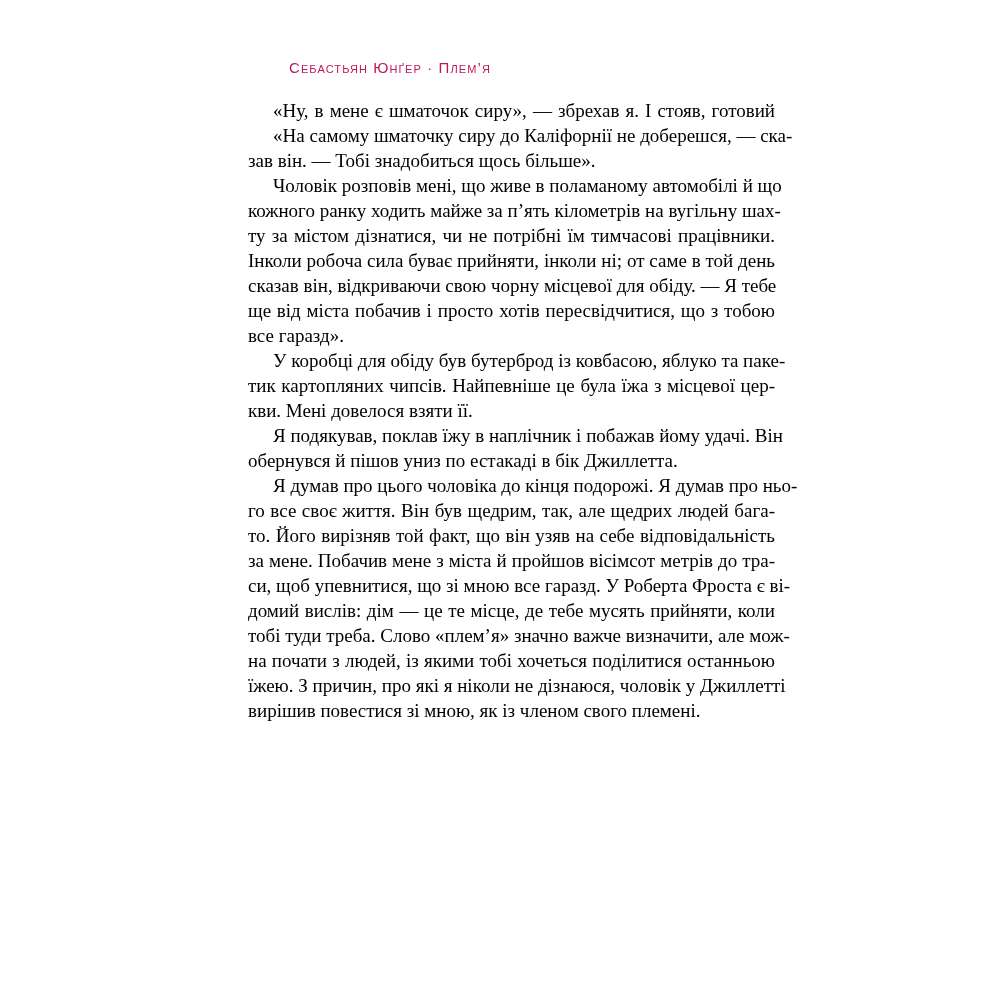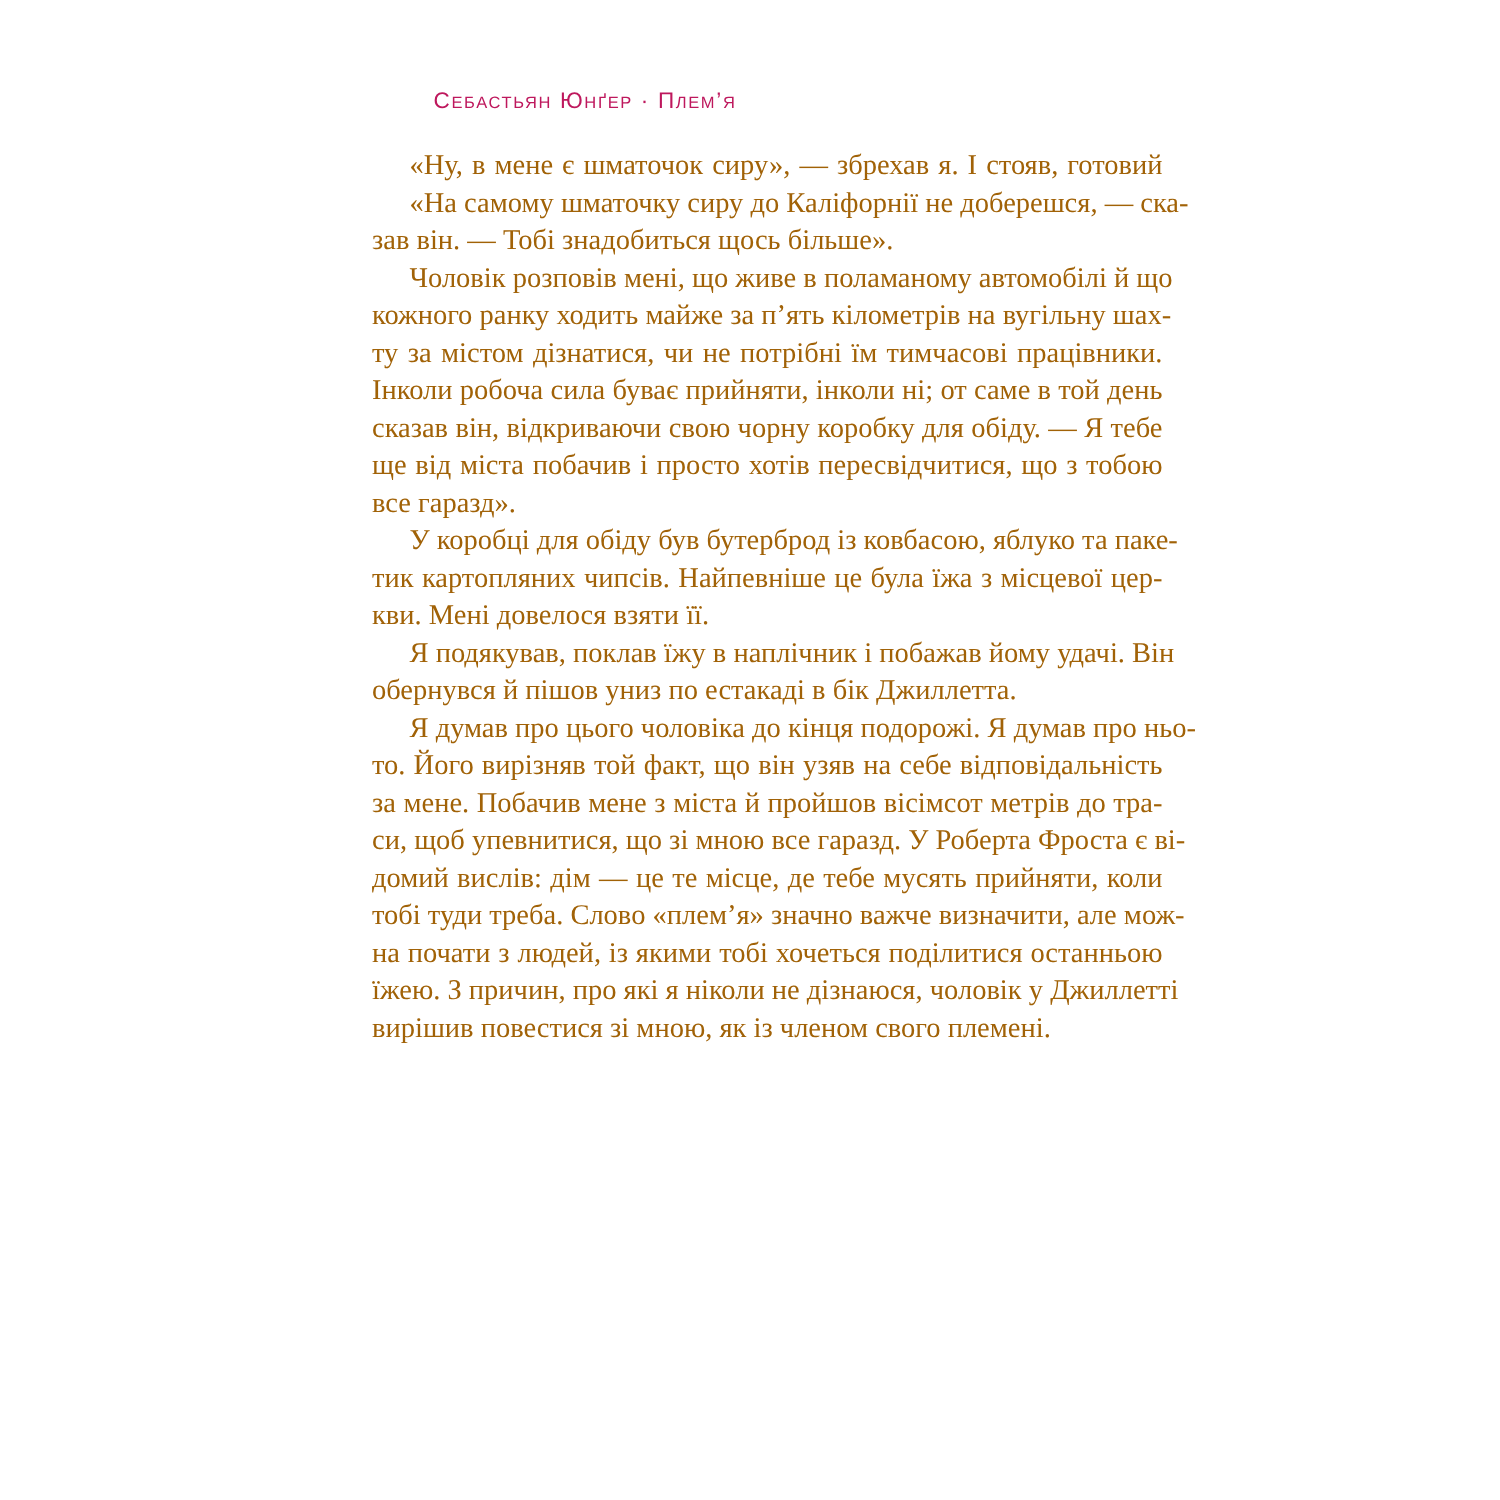--- a/index.html
+++ b/index.html
@@ -26,21 +26,21 @@
     margin-left: 17px;
   }
   .text-block {
     position: absolute;
     left: 248px;
     top: 98px;
     width: 527px;
     font-family: "Liberation Serif", serif;
     font-size: 19px;
     line-height: 25px;
-    color: #a16207;
+    color: #000000;
   }
   .paragraph {
     margin: 0;
   }
   .line {
     white-space: nowrap;
     text-align: justify;
     text-align-last: justify;
   }
   .line.first {
@@ -61,35 +61,36 @@
       </div>
       <div class="paragraph">
         <div class="line first">«На самому шматочку сиру до Каліфорнії не доберешся, — ска-</div>
         <div class="line last">зав він. — Тобі знадобиться щось більше».</div>
       </div>
       <div class="paragraph">
         <div class="line first">Чоловік розповів мені, що живе в поламаному автомобілі й що</div>
         <div class="line">кожного ранку ходить майже за п’ять кілометрів на вугільну шах-</div>
         <div class="line">ту за містом дізнатися, чи не потрібні їм тимчасові працівники.</div>
         <div class="line">Інколи робоча сила буває прийняти, інколи ні; от саме в той день</div>
-        <div class="line">сказав він, відкриваючи свою чорну коробку для обіду. — Я тебе</div>
+        <div class="line">сказав він, відкриваючи свою чорну місцевої для обіду. — Я тебе</div>
         <div class="line">ще від міста побачив і просто хотів пересвідчитися, що з тобою</div>
         <div class="line last">все гаразд».</div>
       </div>
       <div class="paragraph">
         <div class="line first">У коробці для обіду був бутерброд із ковбасою, яблуко та паке-</div>
         <div class="line">тик картопляних чипсів. Найпевніше це була їжа з місцевої цер-</div>
         <div class="line last">кви. Мені довелося взяти її.</div>
       </div>
       <div class="paragraph">
         <div class="line first">Я подякував, поклав їжу в наплічник і побажав йому удачі. Він</div>
         <div class="line last">обернувся й пішов униз по естакаді в бік Джиллетта.</div>
       </div>
       <div class="paragraph">
         <div class="line first">Я думав про цього чоловіка до кінця подорожі. Я думав про ньо-</div>
+        <div class="line">го все своє життя. Він був щедрим, так, але щедрих людей бага-</div>
         <div class="line">то. Його вирізняв той факт, що він узяв на себе відповідальність</div>
         <div class="line">за мене. Побачив мене з міста й пройшов вісімсот метрів до тра-</div>
         <div class="line">си, щоб упевнитися, що зі мною все гаразд. У Роберта Фроста є ві-</div>
         <div class="line">домий вислів: дім — це те місце, де тебе мусять прийняти, коли</div>
         <div class="line">тобі туди треба. Слово «плем’я» значно важче визначити, але мож-</div>
         <div class="line">на почати з людей, із якими тобі хочеться поділитися останньою</div>
         <div class="line">їжею. З причин, про які я ніколи не дізнаюся, чоловік у Джиллетті</div>
         <div class="line last">вирішив повестися зі мною, як із членом свого племені.</div>
       </div>
     </div>

